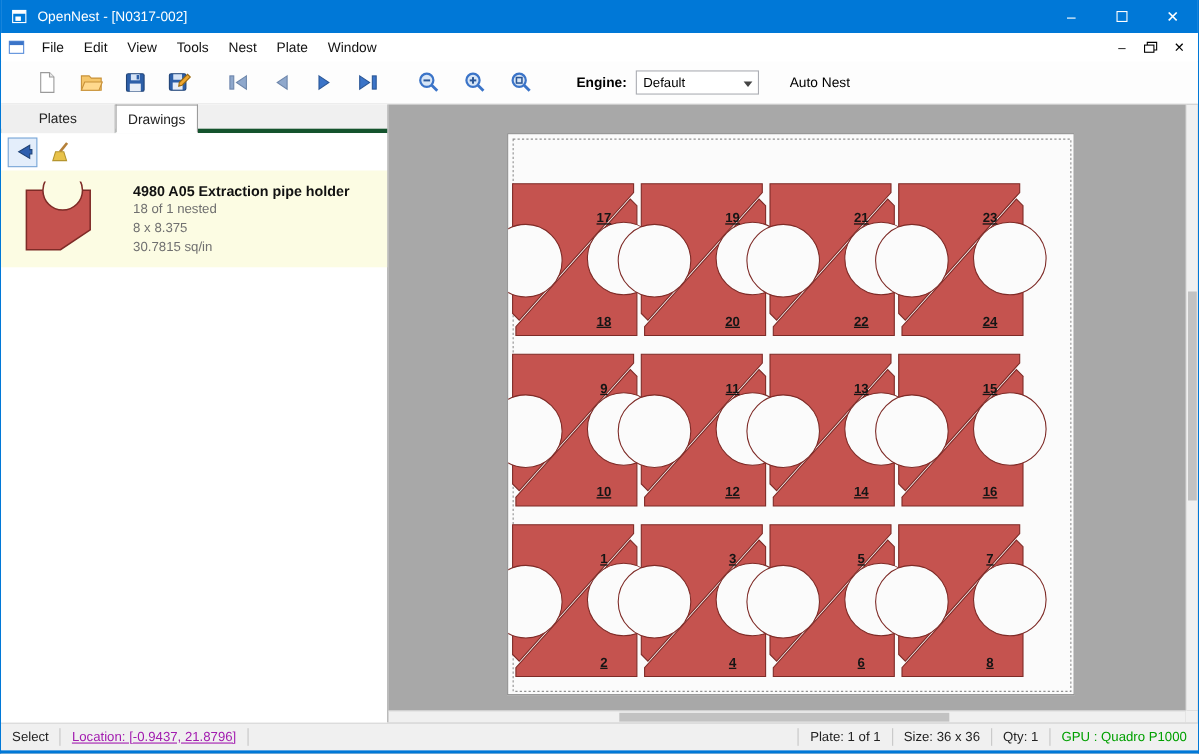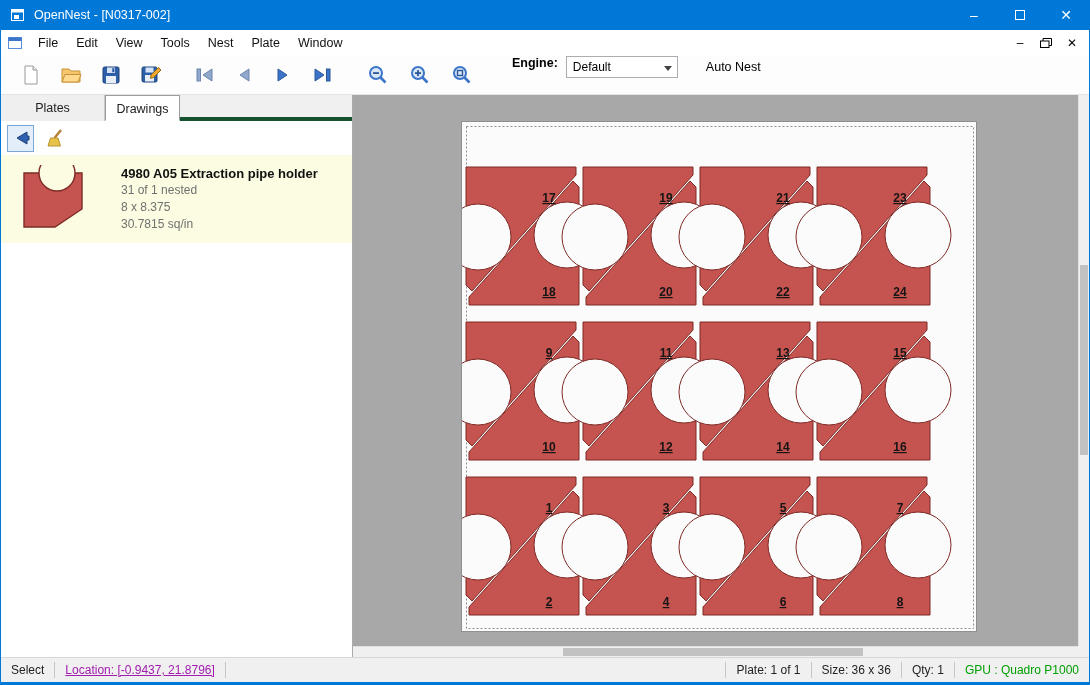--- a/index.html
+++ b/index.html
@@ -20,21 +20,21 @@
   .winbtn{width:46px;height:100%;display:flex;align-items:center;justify-content:center;font-size:14px;color:#fff;}
   .maxglyph{width:10px;height:10px;border:1px solid #fff;display:inline-block;}
   
   .menubar{position:absolute;left:0;top:30px;right:0;height:26px;background:#fff;display:flex;align-items:center;font-size:12.5px;color:#111;}
   .menuicon{margin:0 6px 0 6px;display:flex;}
   .menu-item{padding:5px 9px;cursor:default;}
   .mdibtns{margin-left:auto;display:flex;align-items:center;padding-right:6px;gap:4px;}
   .mdibtn{width:22px;height:20px;display:flex;align-items:center;justify-content:center;color:#000;font-size:12px;}
   
   .toolbar{position:absolute;left:0;top:56px;right:0;height:39px;background:#fdfdfd;border-bottom:1px solid #e3e3e3;
-           display:flex;padding-left:14px;font-size:12.5px;}
+           display:flex;align-items:center;padding-left:26px;font-size:12.5px;}
   .tbtn{width:32px;height:32px;display:flex;align-items:center;justify-content:center;}
   .tgroup{display:flex;align-items:center;}
   .g-nav{margin-left:22px;}
   .g-zoom{margin-left:24px;}
   .engine-label{margin-left:34px;font-weight:bold;}
   .combo{margin-left:8px;width:112px;height:22px;border:1px solid #ABADB3;background:#fff;display:flex;align-items:center;position:relative;}
   .combo .cval{padding-left:6px;font-size:12px;}
   .combo .caret{position:absolute;right:5px;top:9px;width:0;height:0;border-left:4px solid transparent;border-right:4px solid transparent;border-top:5px solid #444;}
   .autonest{margin-left:22px;padding:4px 6px;}
   
@@ -231,21 +231,21 @@
     </div>
     <div class="drawing-item">
       <span class="thumb">
         <svg width="66" height="66" viewBox="0 0 66 66">
           <path class="part-shape" d="M3 8 L61 8 L61 44 L34 62 L3 62 Z"></path>
           <circle class="part-notch" cx="36" cy="8" r="18"></circle>
         </svg>
       </span>
       <div class="ditext">
         <div class="dititle">4980 A05 Extraction pipe holder</div>
-        <div class="diline">31 of 1 nested</div>
+        <div class="diline">18 of 1 nested</div>
         <div class="diline">8 x 8.375</div>
         <div class="diline">30.7815 sq/in</div>
       </div>
     </div>
   </div>
 
   <div class="canvas">
     <div class="plate">
       <svg width="516" height="511" viewBox="0 0 516 511">
           <rect x="4.5" y="4.5" width="507" height="502" fill="none" stroke="#8f8f8f" stroke-dasharray="2 2"></rect>

